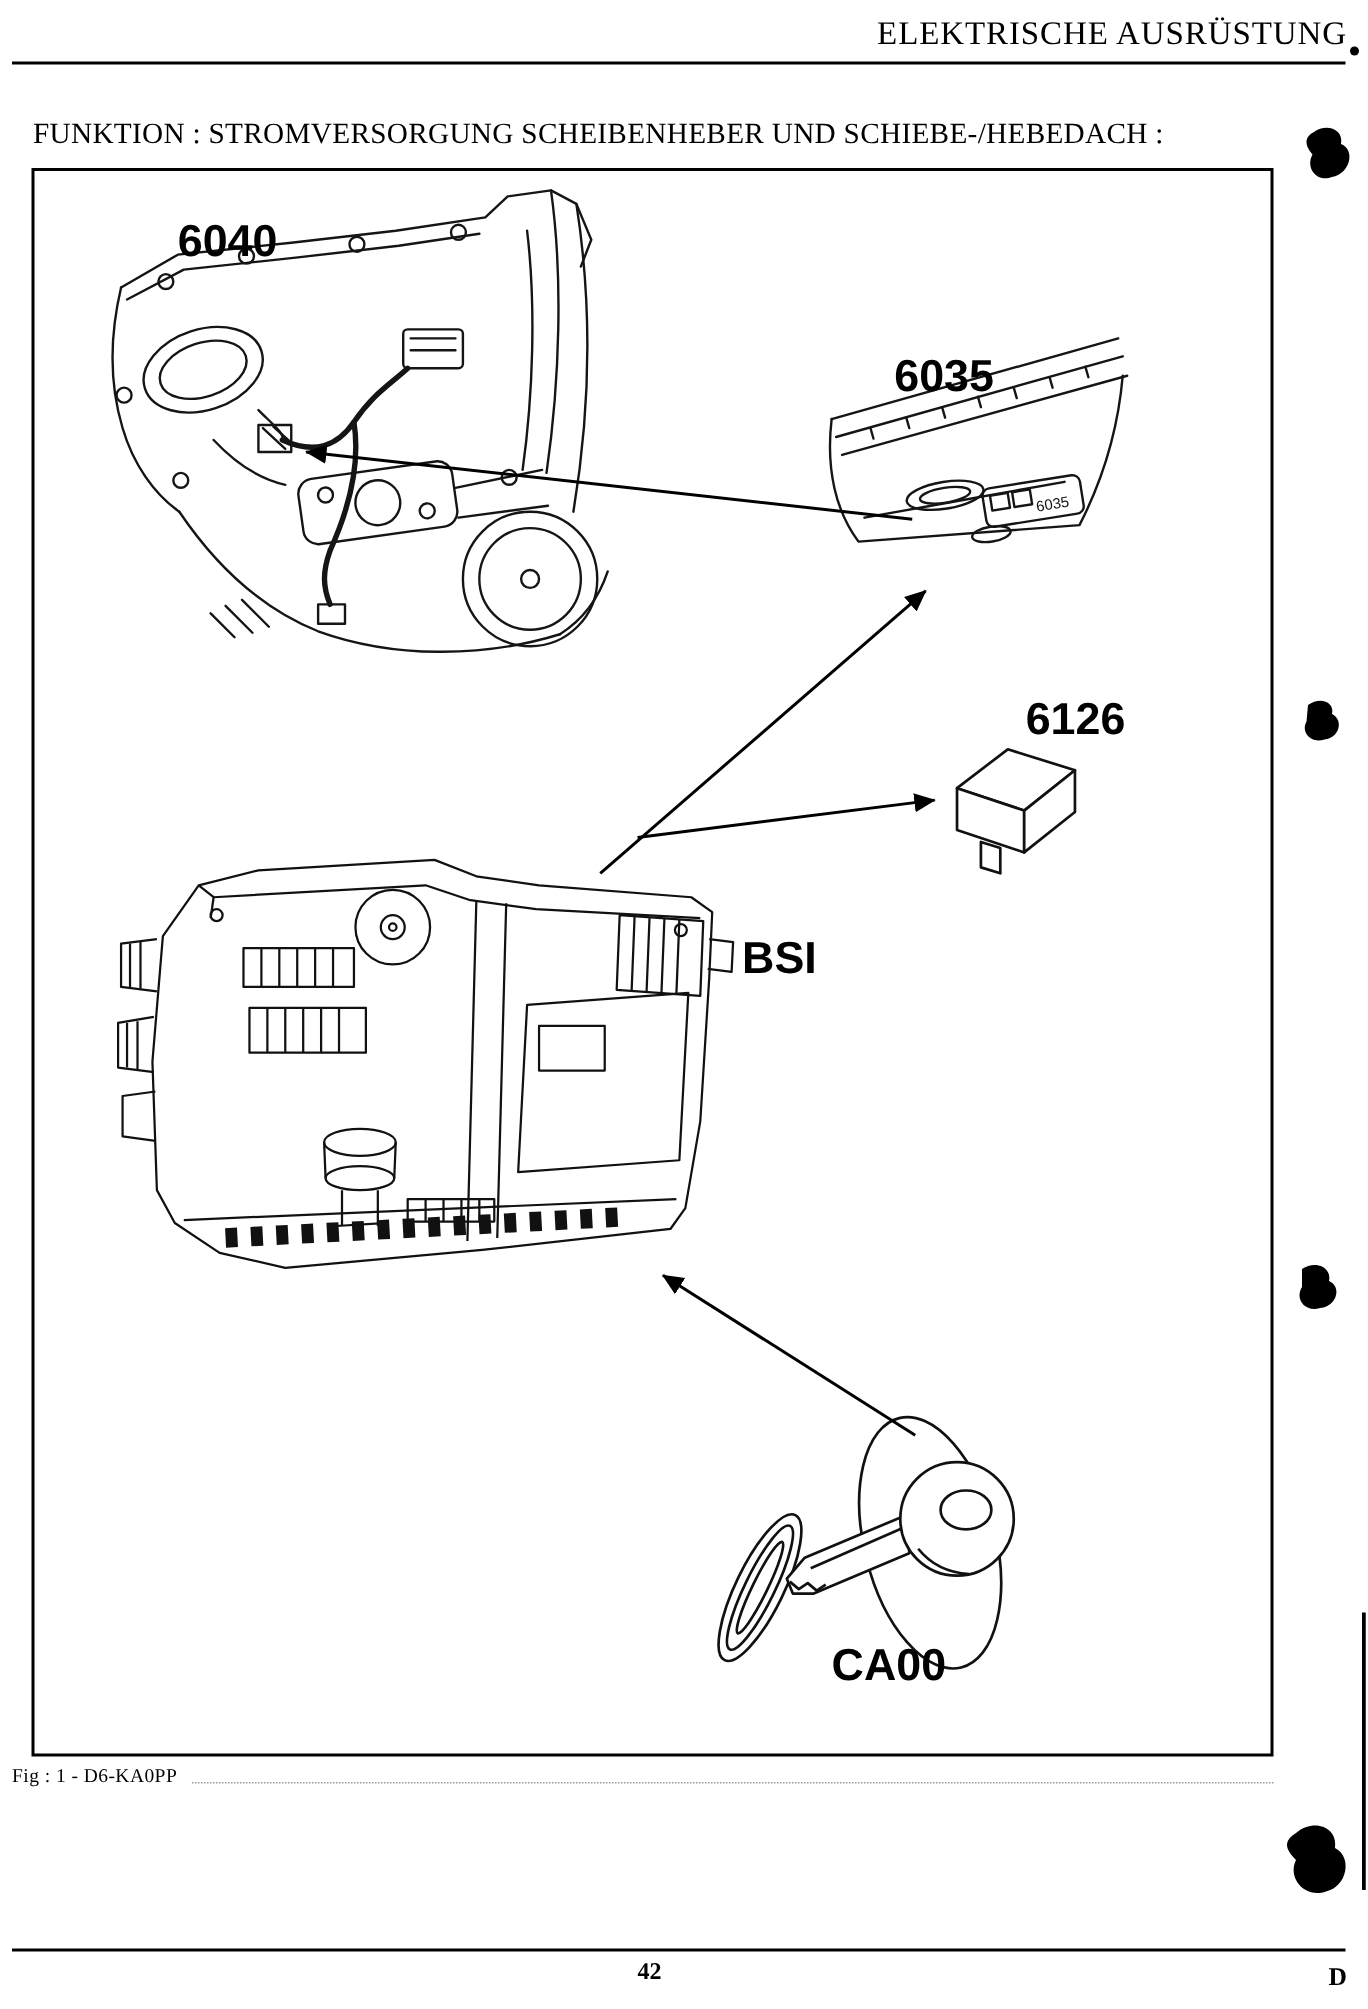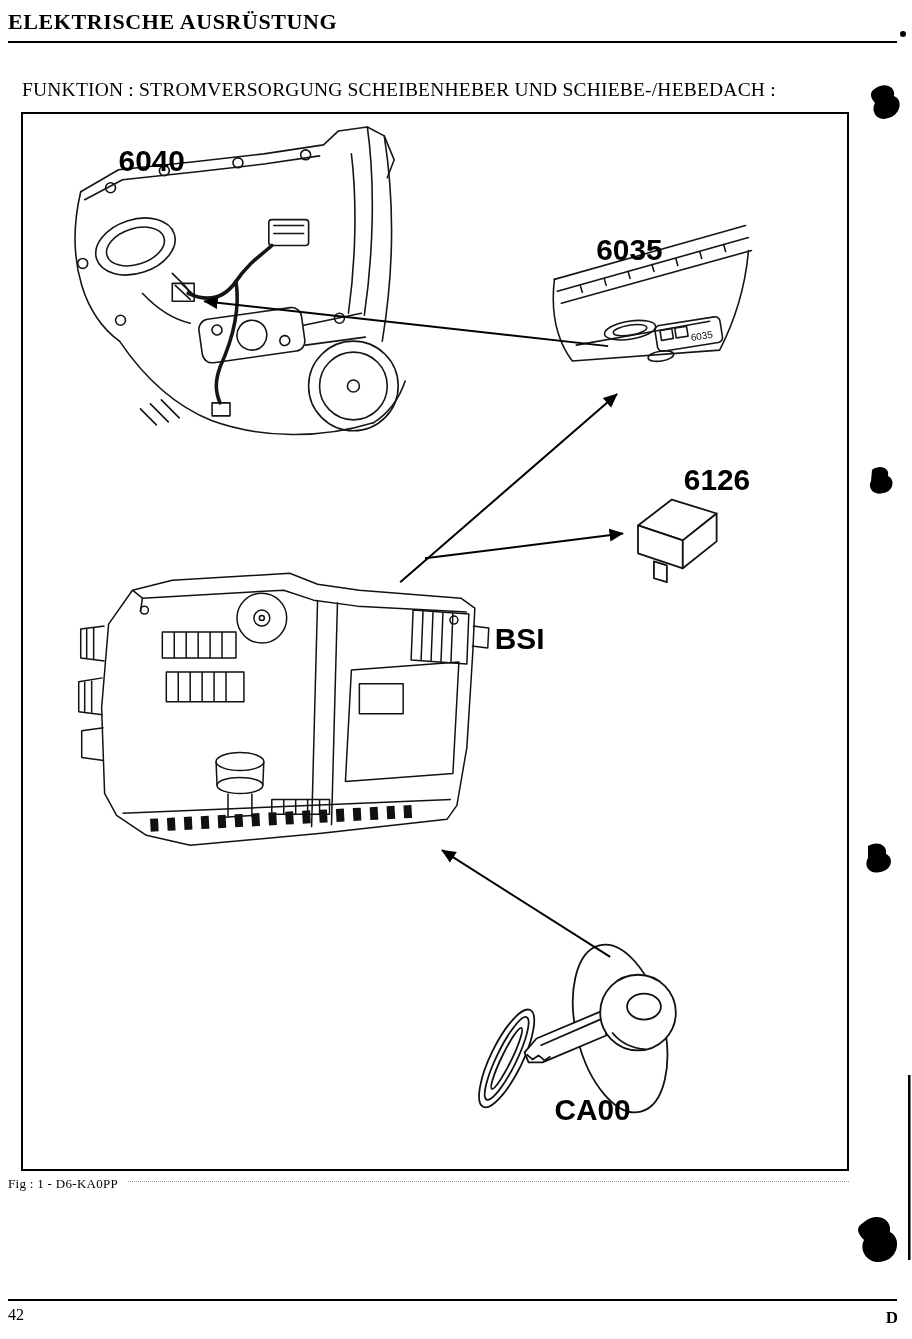--- a/index.html
+++ b/index.html
@@ -4,43 +4,43 @@
 <style>
   * { margin:0; padding:0; box-sizing:border-box; }
   html,body { width:912px; height:1339px; }
   body {
     position:relative; width:912px; height:1339px;
     background:#ffffff; color:#000;
     font-family:"Liberation Serif", serif; overflow:hidden;
   }
   .header-title {
     position:absolute; top:9px; left:8px; width:890px;
-    text-align:left; font-size:22px; font-weight:bold; letter-spacing:.6px;
+    text-align:right; font-size:22px; font-weight:normal; letter-spacing:.6px;
   }
   .rule { position:absolute; left:8px; width:889px; height:2px; background:#000; }
   .rule.top { top:41px; }
   .rule.bottom { top:1299px; }
   .function-line {
     position:absolute; top:79px; left:22px; font-size:19.5px; font-weight:normal;
     white-space:nowrap; letter-spacing:.2px;
   }
   .figure-box {
     position:absolute; left:21px; top:112px; width:828px; height:1059px;
     border:2px solid #000; background:#fff;
   }
   .figure-box svg { display:block; width:100%; height:100%; }
   .caption-row {
     position:absolute; left:8px; top:1176px; width:841px;
-    display:flex; align-items:center;
+    display:flex; align-items:flex-end;
   }
   .figure-caption { font-size:13px; letter-spacing:.3px; }
   .caption-dots { flex:1; margin-left:10px; border-bottom:1px dotted #9a9a9a; transform:translateY(-3px); }
   .page-number {
     position:absolute; top:1306px; left:8px; width:850px;
-    text-align:left; font-size:16px; font-weight:normal;
+    text-align:center; font-size:16px; font-weight:bold;
   }
   .section-letter { position:absolute; top:1308px; right:14px; font-size:17px; font-weight:bold; }
   .artifacts { position:absolute; left:0; top:0; pointer-events:none; }
 </style>
 </head>
 <body>
 
 <div class="header-title">ELEKTRISCHE AUSRÜSTUNG</div>
 <div class="rule top"></div>
 

